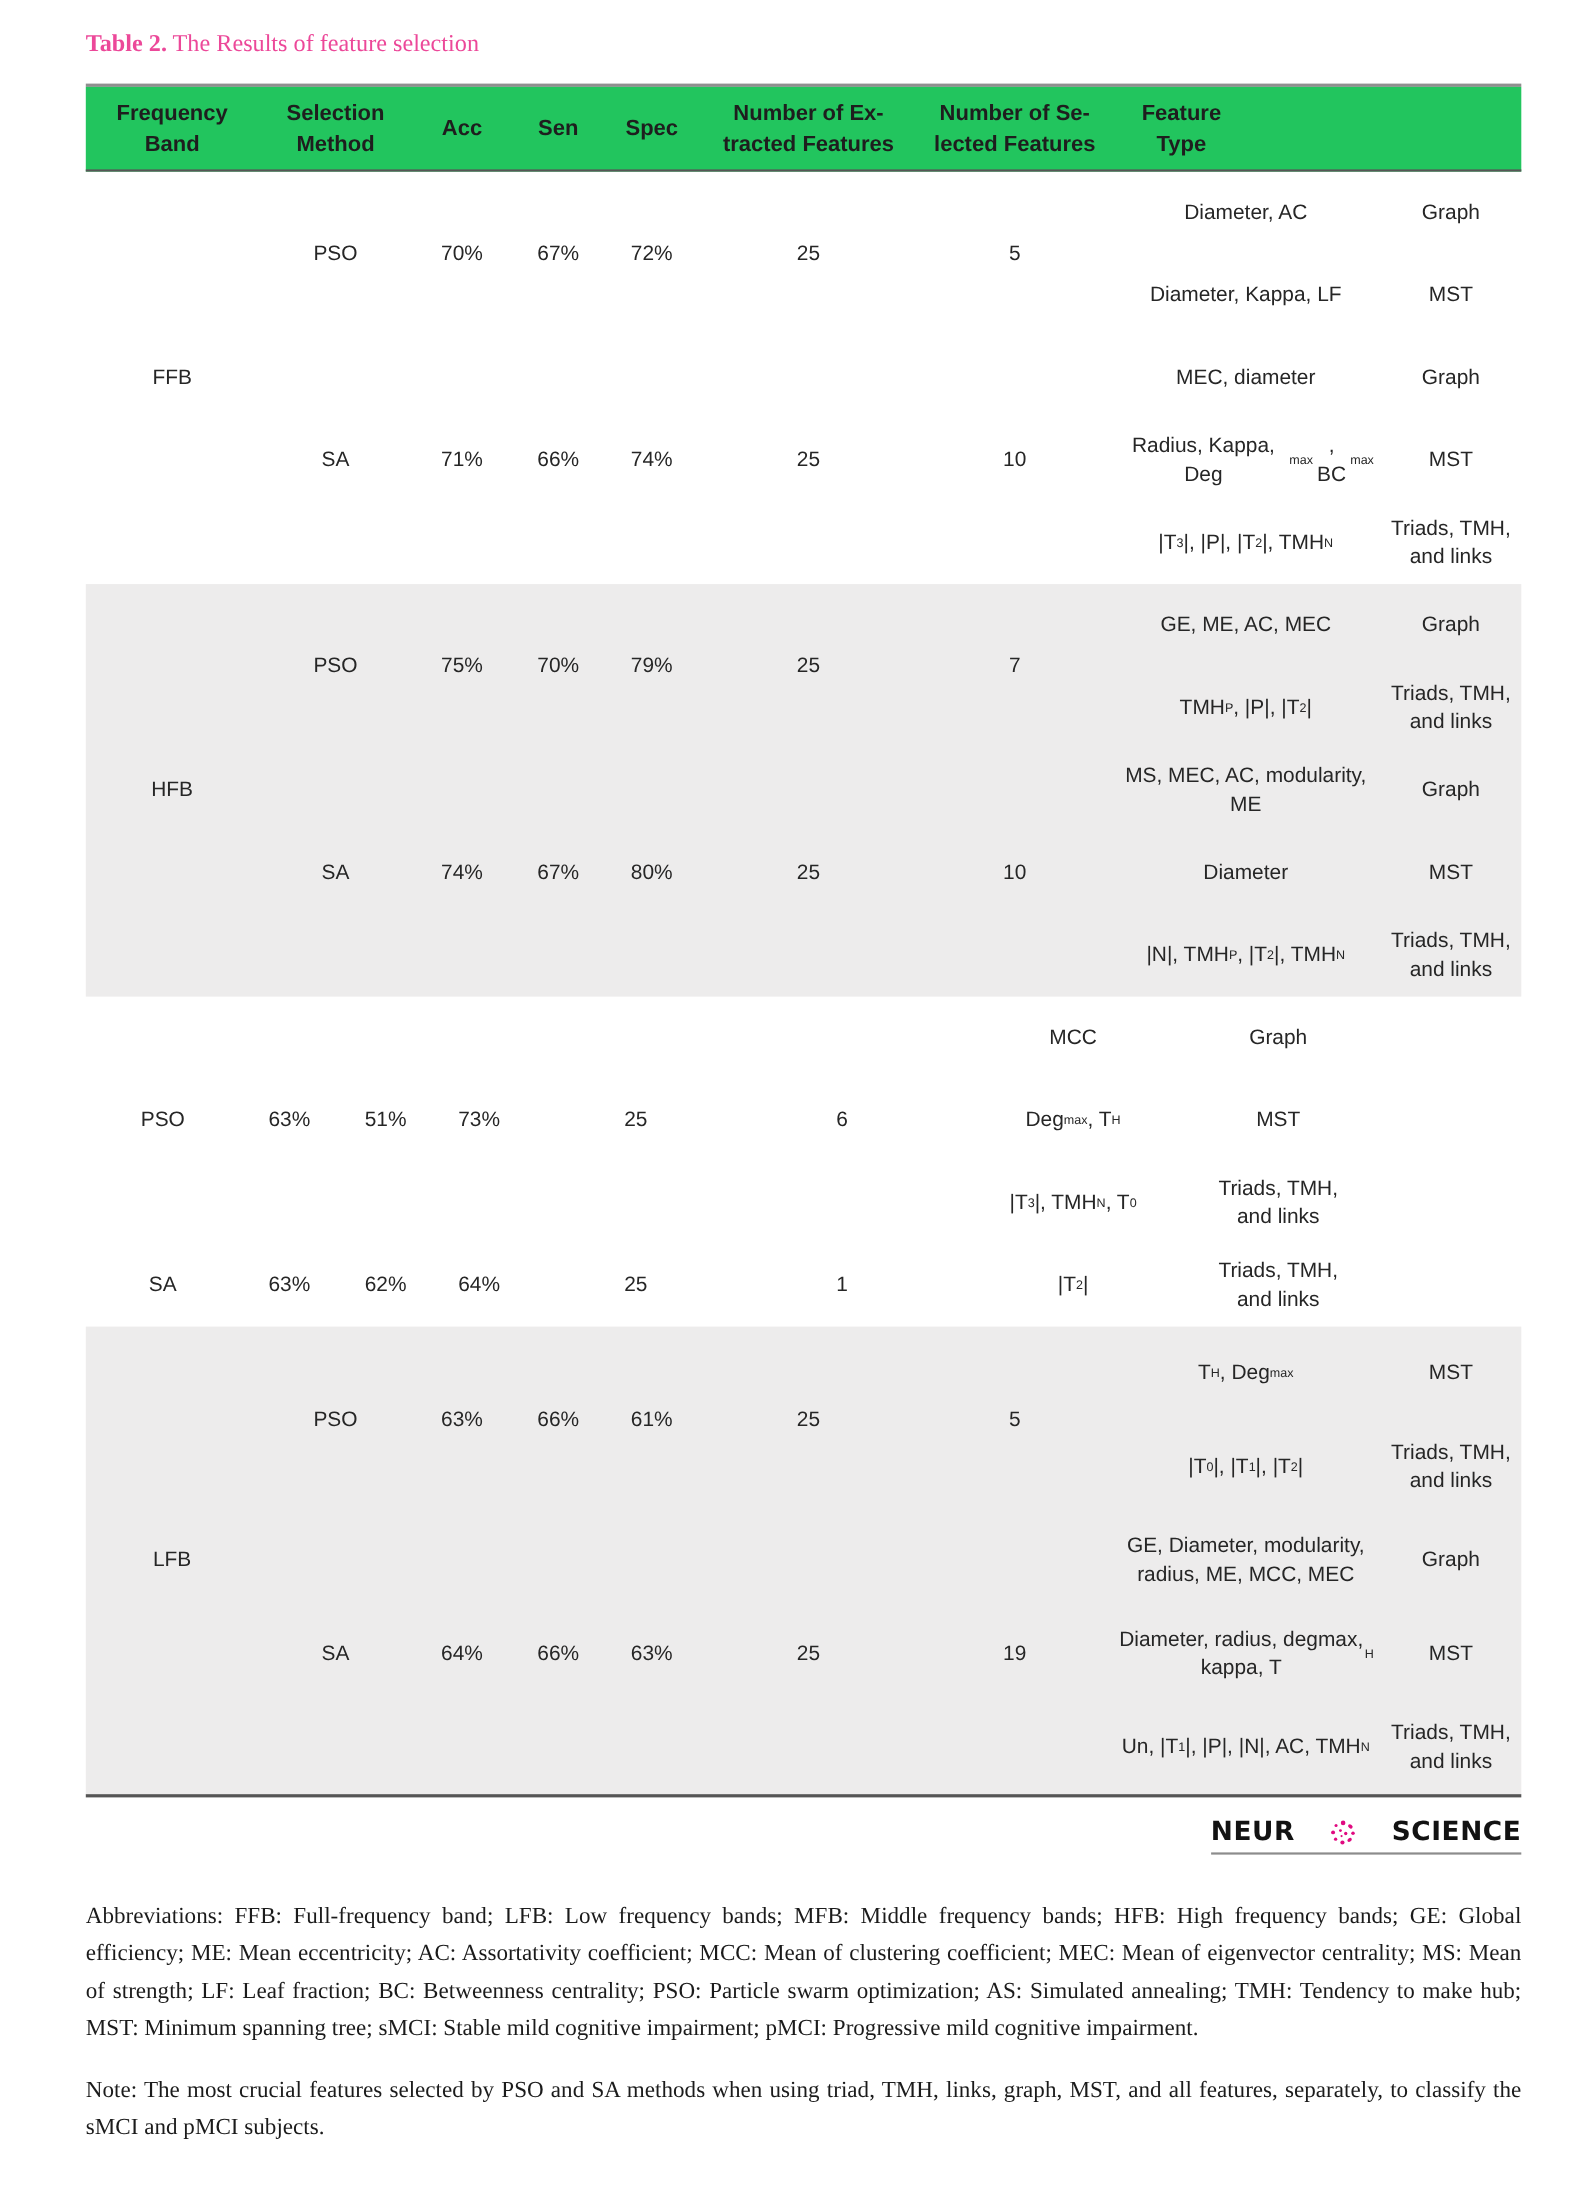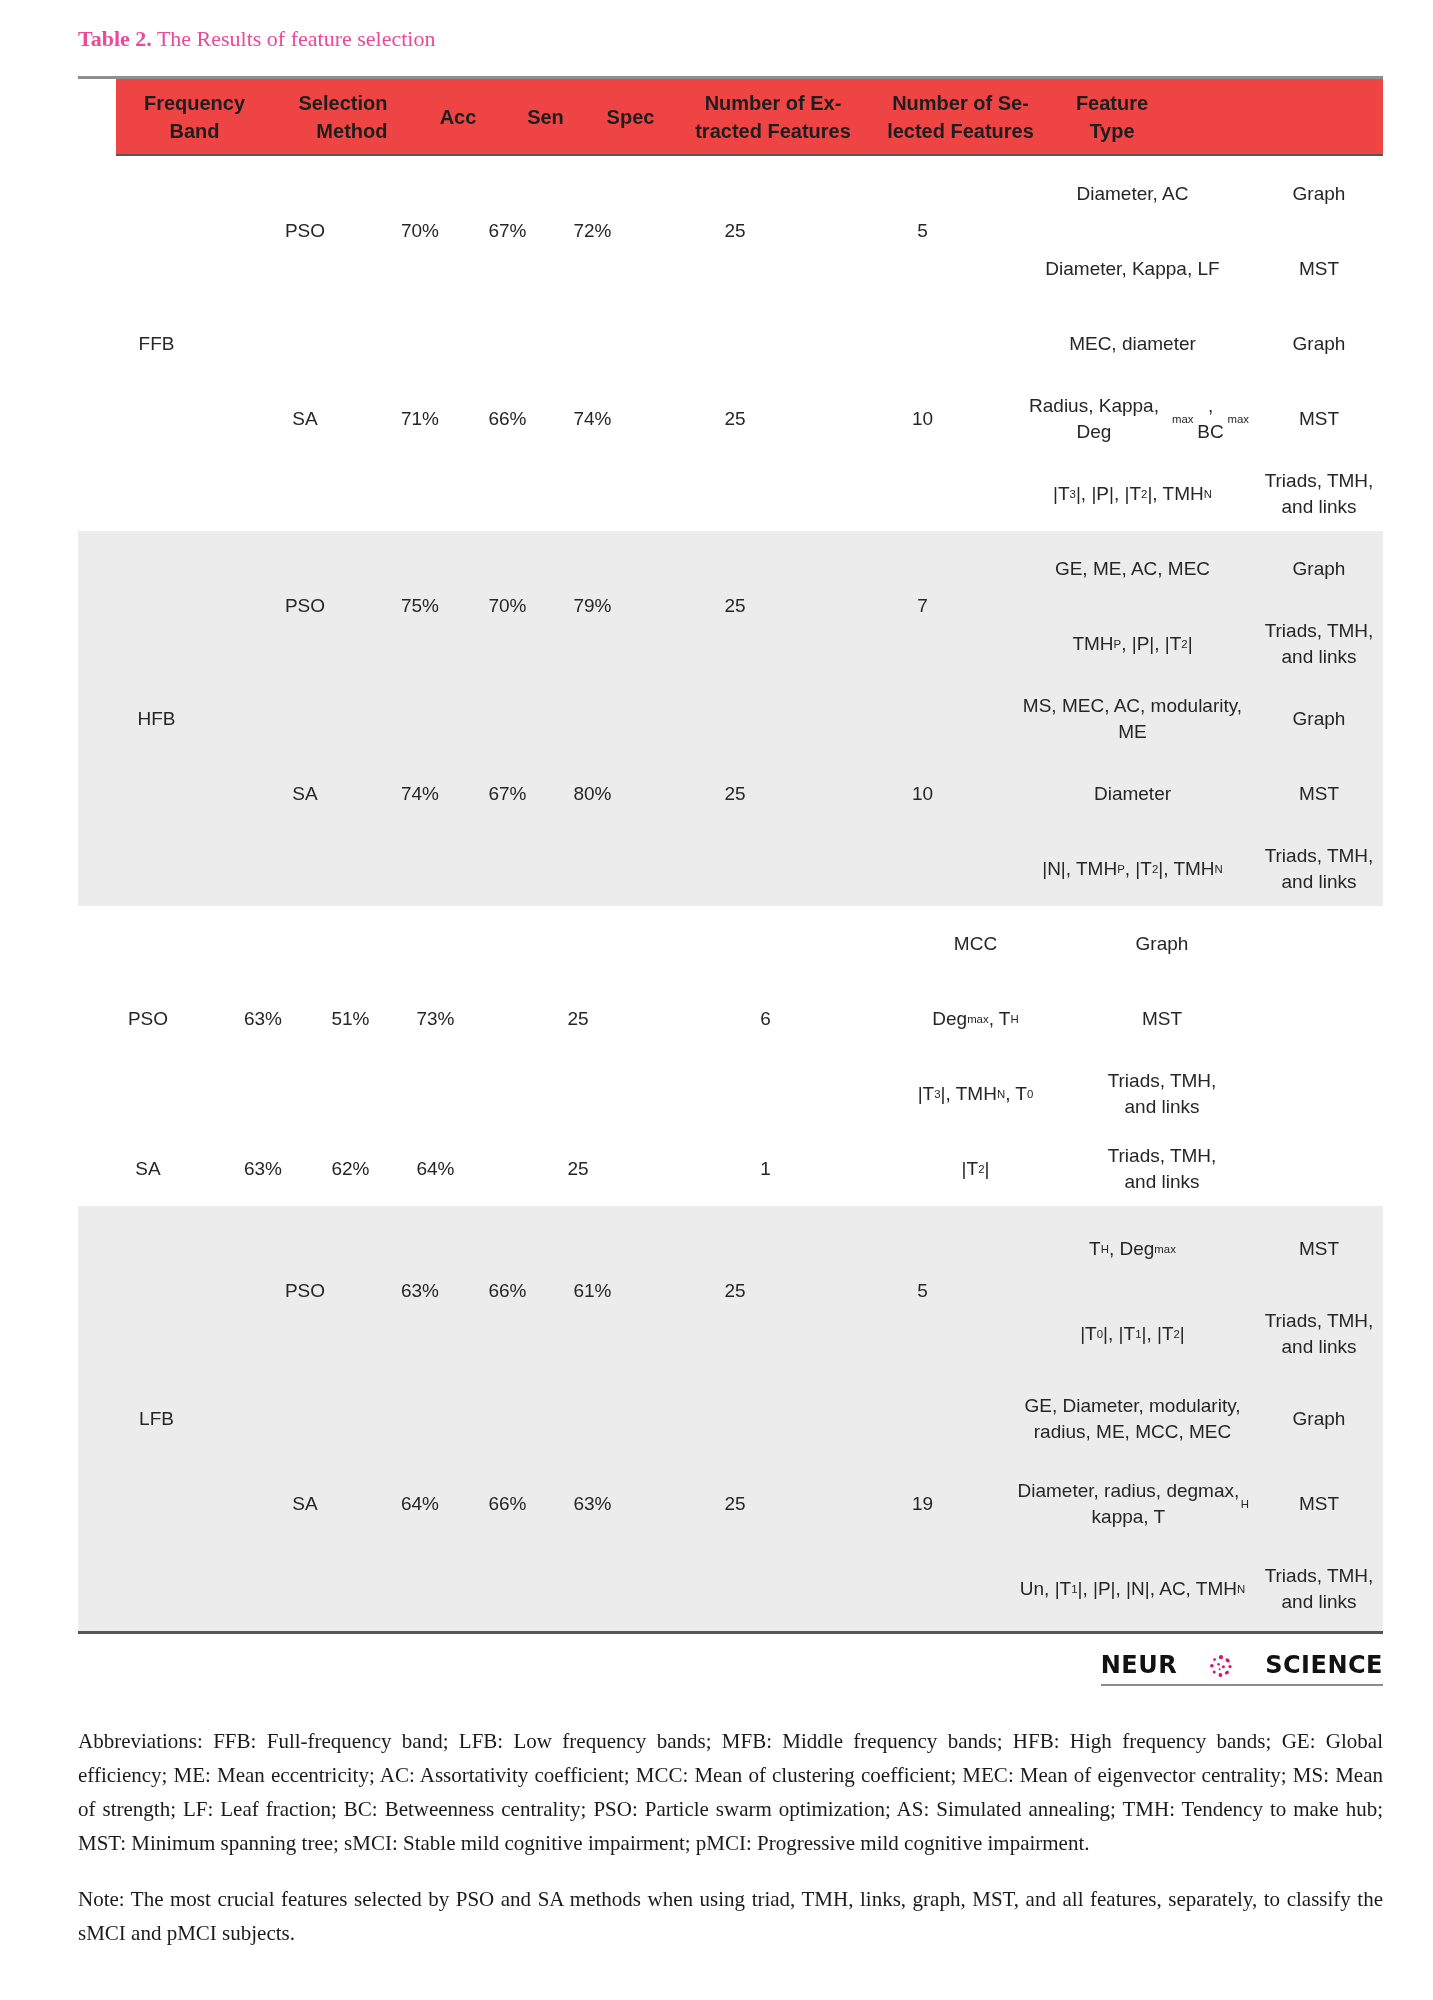--- a/index.html
+++ b/index.html
@@ -22,41 +22,40 @@
   }
   .caption .cap-label{font-weight:bold;}
   
   .tbl{
     width:1305px;
     border-top:3px solid #8f8f8f;
     border-bottom:3px solid #555555;
   }
   .hdr{
     display:flex;
-    background:#ef4444;
+    background:#22c55e;
     border-bottom:2px solid #565656;
     min-height:75px;
-    margin-left:38px;
   }
   .hcell{
     display:flex;align-items:center;justify-content:center;
     text-align:center;
     font-weight:bold;font-size:20px;line-height:1.4;
     white-space:pre-line;
     color:#1e1e1e;
   }
   .band{display:flex;}
   .band.shaded{background:#edecec;}
   .cell{
     display:flex;align-items:center;justify-content:center;
     text-align:center;font-size:19px;line-height:1.32;
   }
   
   .c-band  {width:157px;flex:0 0 157px;}
-  .c-method{width:140px;flex:0 0 140px;text-align:right;}
+  .c-method{width:140px;flex:0 0 140px;}
   .c-acc   {width:90px; flex:0 0 90px;}
   .c-sen   {width:85px; flex:0 0 85px;}
   .c-spec  {width:85px; flex:0 0 85px;}
   .c-ext   {width:200px;flex:0 0 200px;}
   .c-selnum{width:175px;flex:0 0 175px;}
   .c-feat  {width:245px;flex:0 0 245px;}
   .c-type  {width:128px;flex:0 0 128px;}
   .groups{display:flex;flex-direction:column;flex:1;}
   .grp{display:flex;flex:1;}
   .subrows{display:flex;flex-direction:column;flex:1;}

